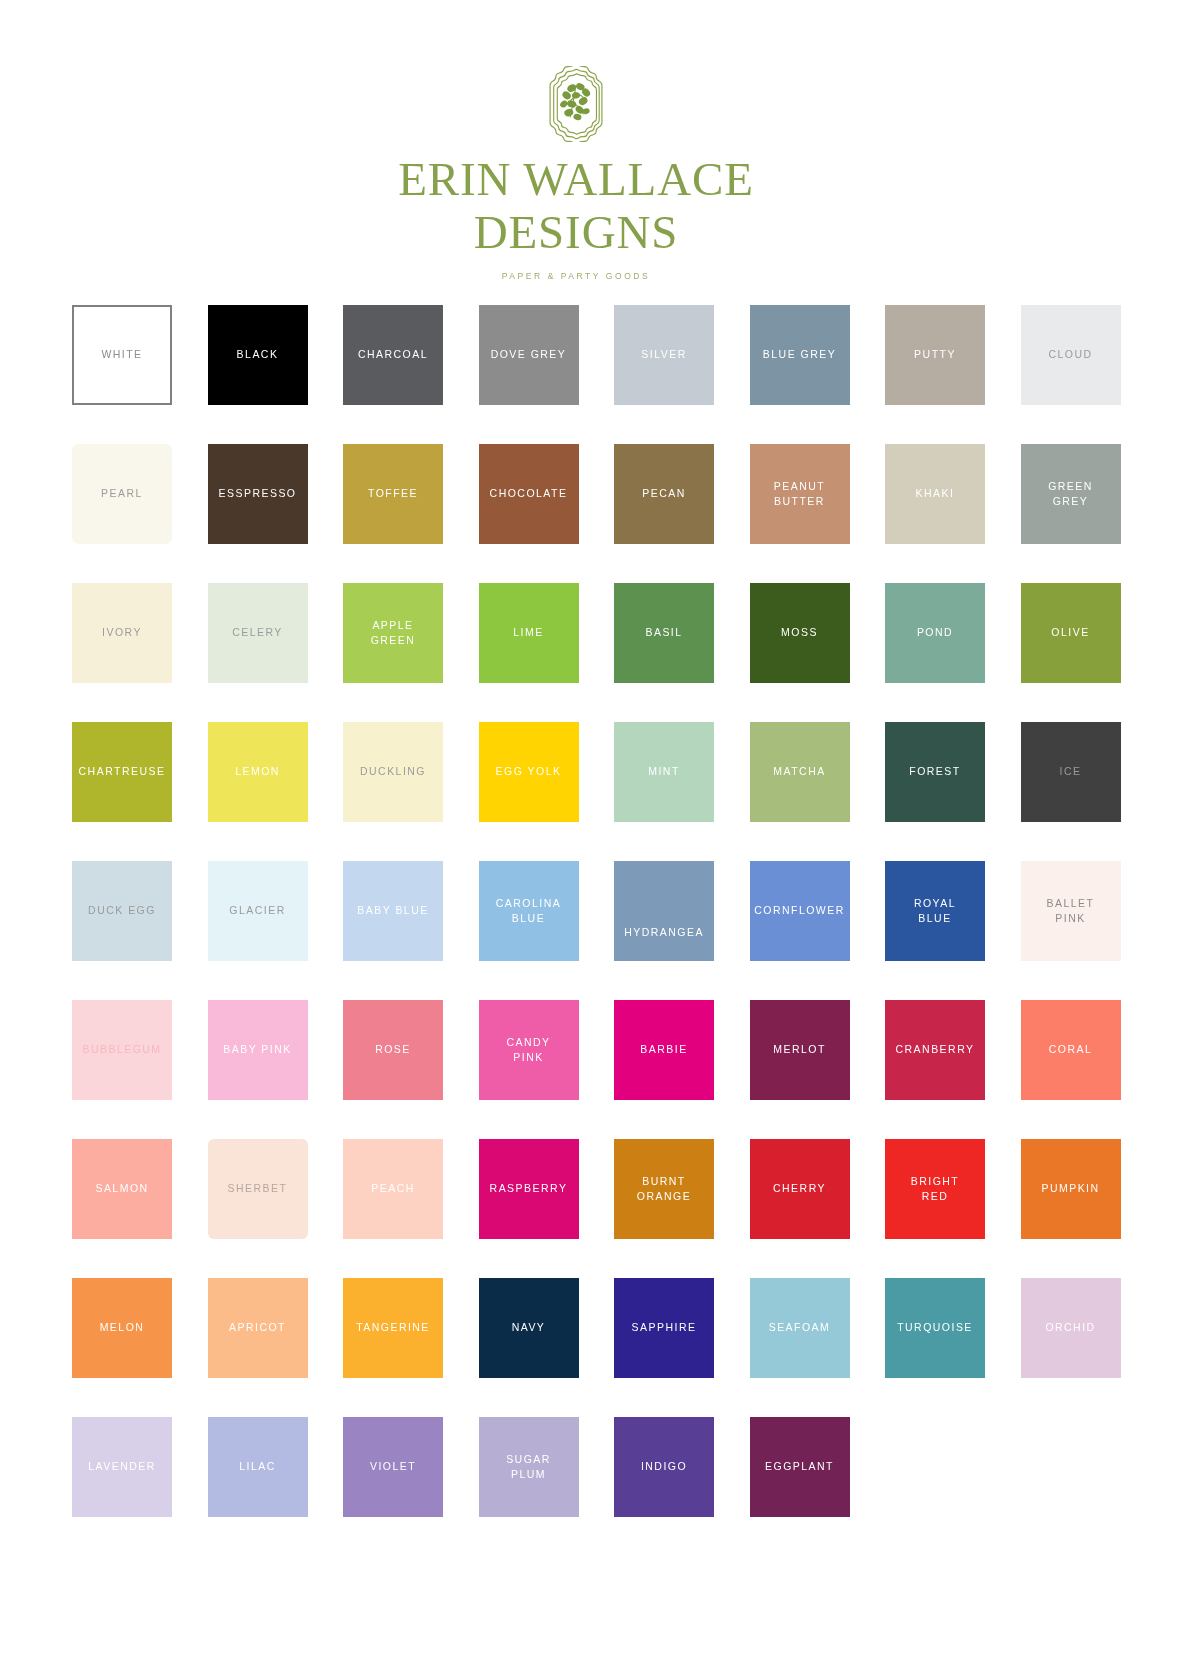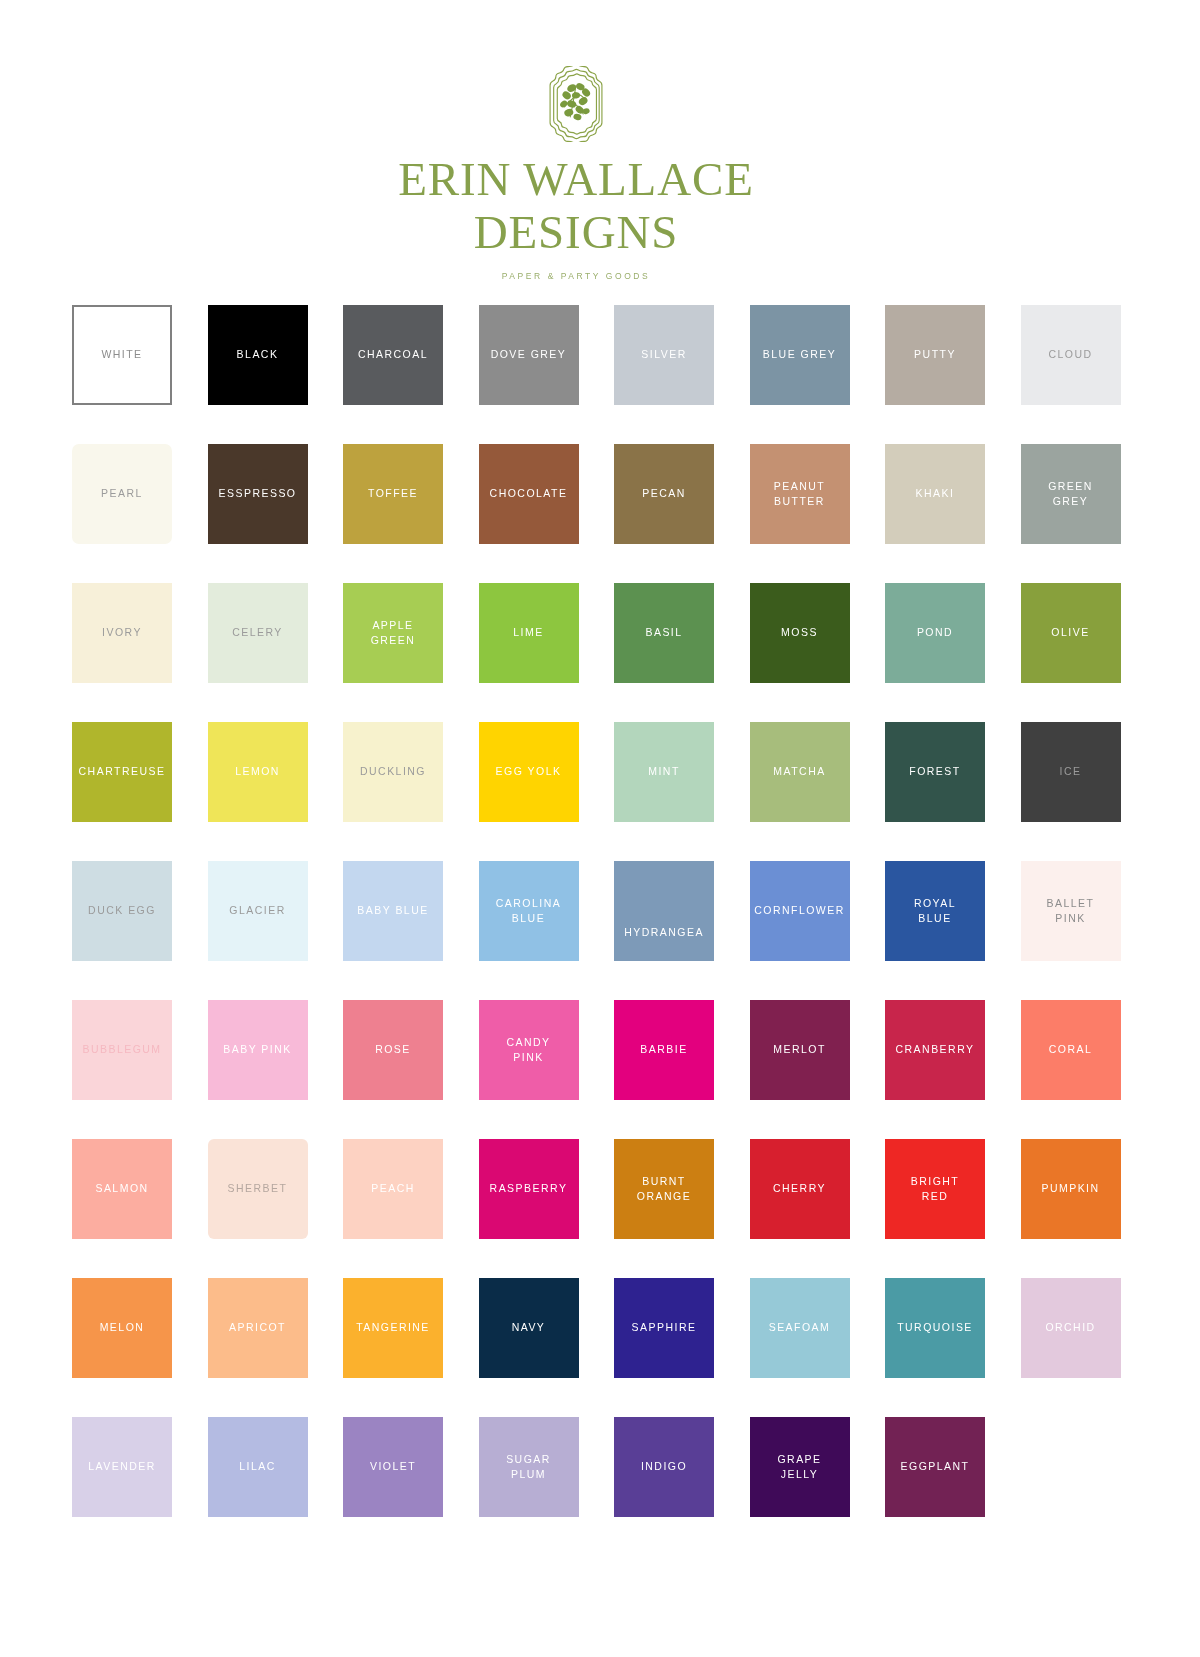--- a/index.html
+++ b/index.html
@@ -356,22 +356,18 @@
       <div class="swatch" style="background: rgb(155, 132, 194);">
         <span class="swatch-label" style="color: rgb(255, 255, 255);">VIOLET</span>
       </div>
       <div class="swatch" style="background: rgb(183, 174, 211);">
         <span class="swatch-label" style="color: rgb(255, 255, 255);">SUGAR
 PLUM</span>
       </div>
       <div class="swatch" style="background: rgb(89, 62, 150);">
         <span class="swatch-label" style="color: rgb(255, 255, 255);">INDIGO</span>
       </div>
-      <div class="swatch" style="background: rgb(63, 10, 88);">
-        <span class="swatch-label" style="color: rgb(255, 255, 255);">GRAPE
-JELLY</span>
-      </div>
       <div class="swatch" style="background: rgb(114, 34, 84);">
         <span class="swatch-label" style="color: rgb(255, 255, 255);">EGGPLANT</span>
       </div>
     </main>
 
 </div>
 
 </body></html>

